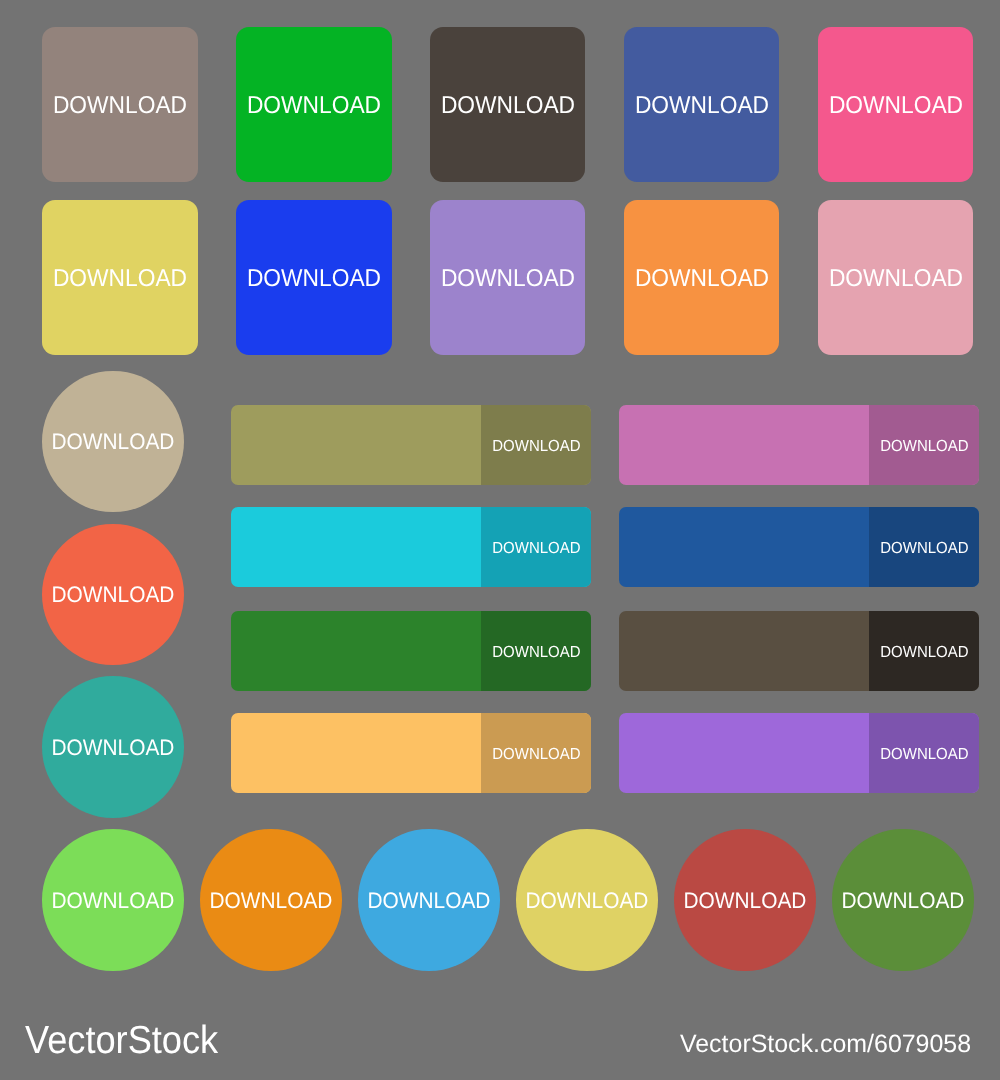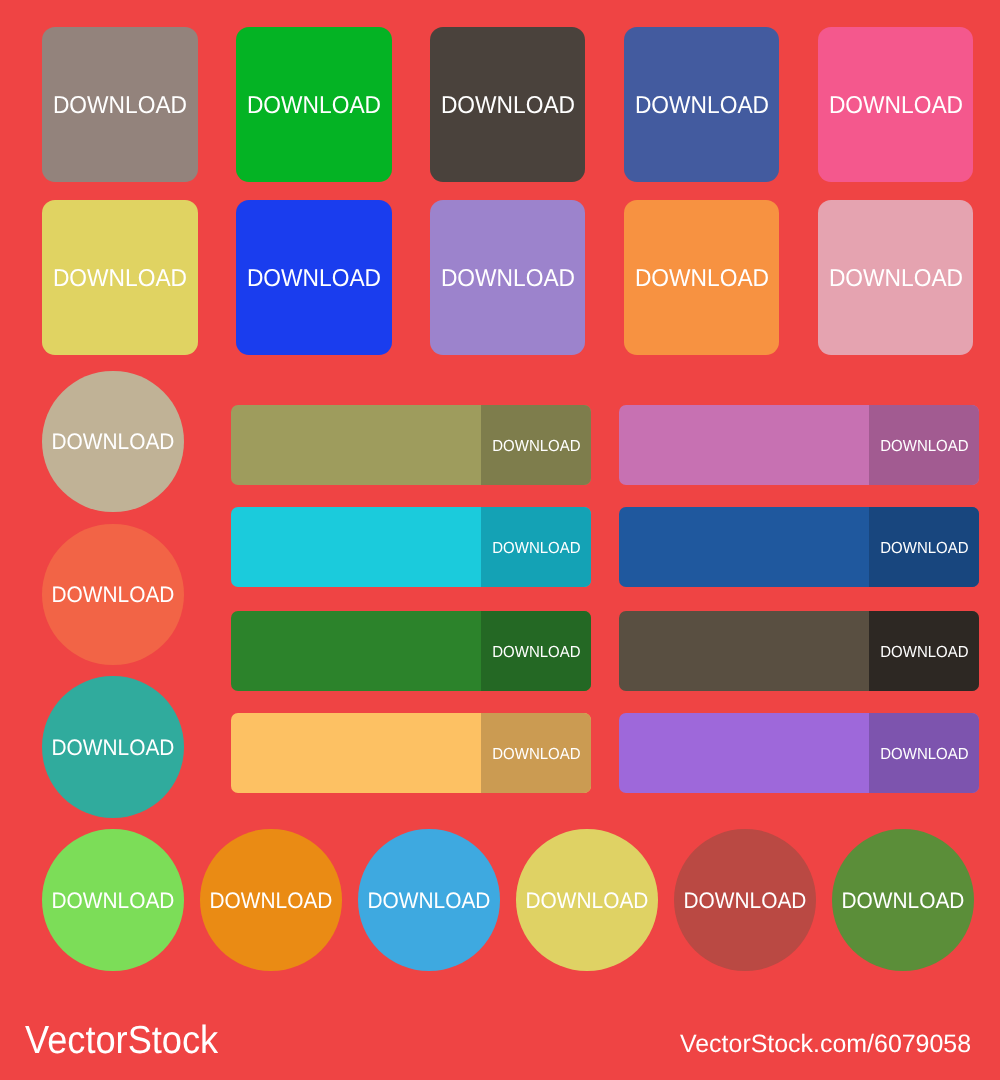--- a/index.html
+++ b/index.html
@@ -21,21 +21,21 @@
   .wide .lbl{font-size:16.1px;position:relative;top:0.7px;}
   .bcirc{width:141.5px;height:141.5px;border-radius:50%;}
   .bcirc .lbl{font-size:22.4px;position:relative;top:1.1px;}
   .brand{position:absolute;color:#ffffff;white-space:nowrap;line-height:1;}
   #brand-name{left:24.9px;top:1021px;font-size:39.2px;transform:scaleX(0.924);transform-origin:left center;}
   #brand-url{left:679.8px;top:1031.8px;font-size:25.2px;transform:scaleX(0.99);transform-origin:left center;}
 </style>
 </head>
 <body style="background: rgb(0, 0, 0);">
 
-<div id="stage" style="background: #ef4444;">
+<div id="stage" style="background: #737373;">
   <div class="btn sq" style="left:42.4px;top:27.0px;background:#93837C">
     <span class="lbl">DOWNLOAD</span>
   </div>
   <div class="btn sq" style="left:236.3px;top:27.0px;background:#04B324">
     <span class="lbl">DOWNLOAD</span>
   </div>
   <div class="btn sq" style="left:430.2px;top:27.0px;background:#4A423C">
     <span class="lbl">DOWNLOAD</span>
   </div>
   <div class="btn sq" style="left:624.0px;top:27.0px;background:#435B9F">

